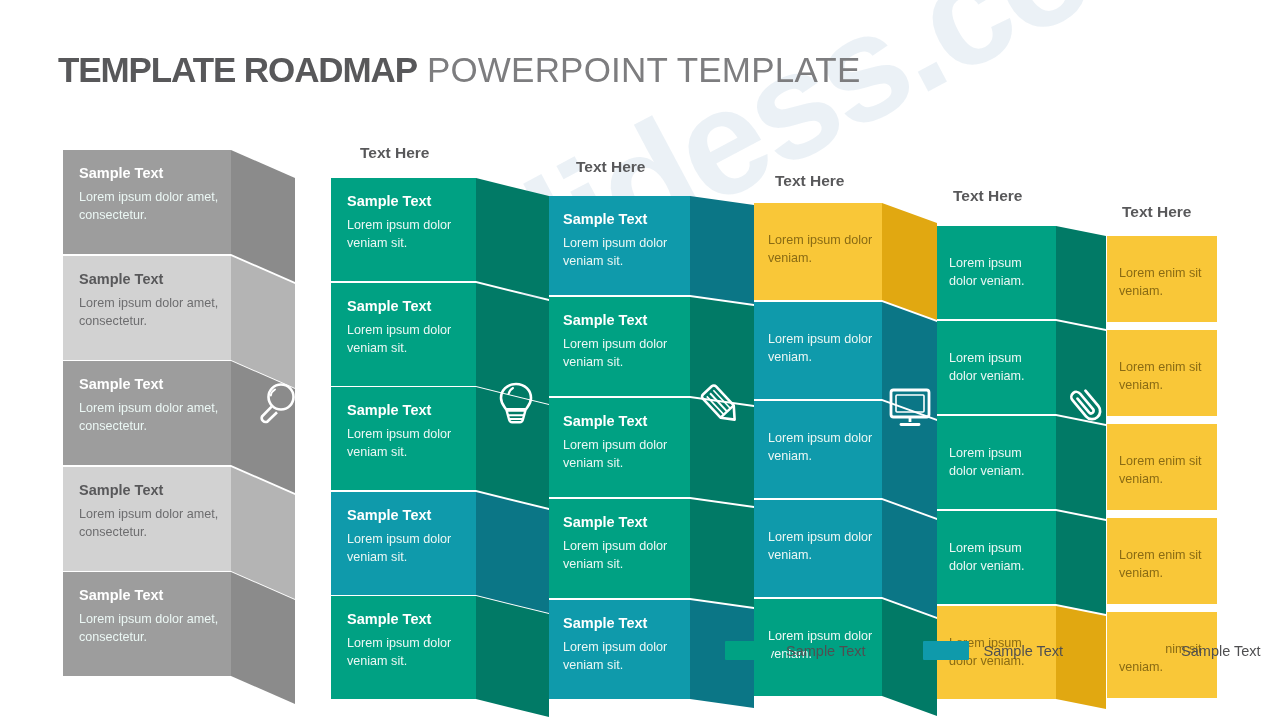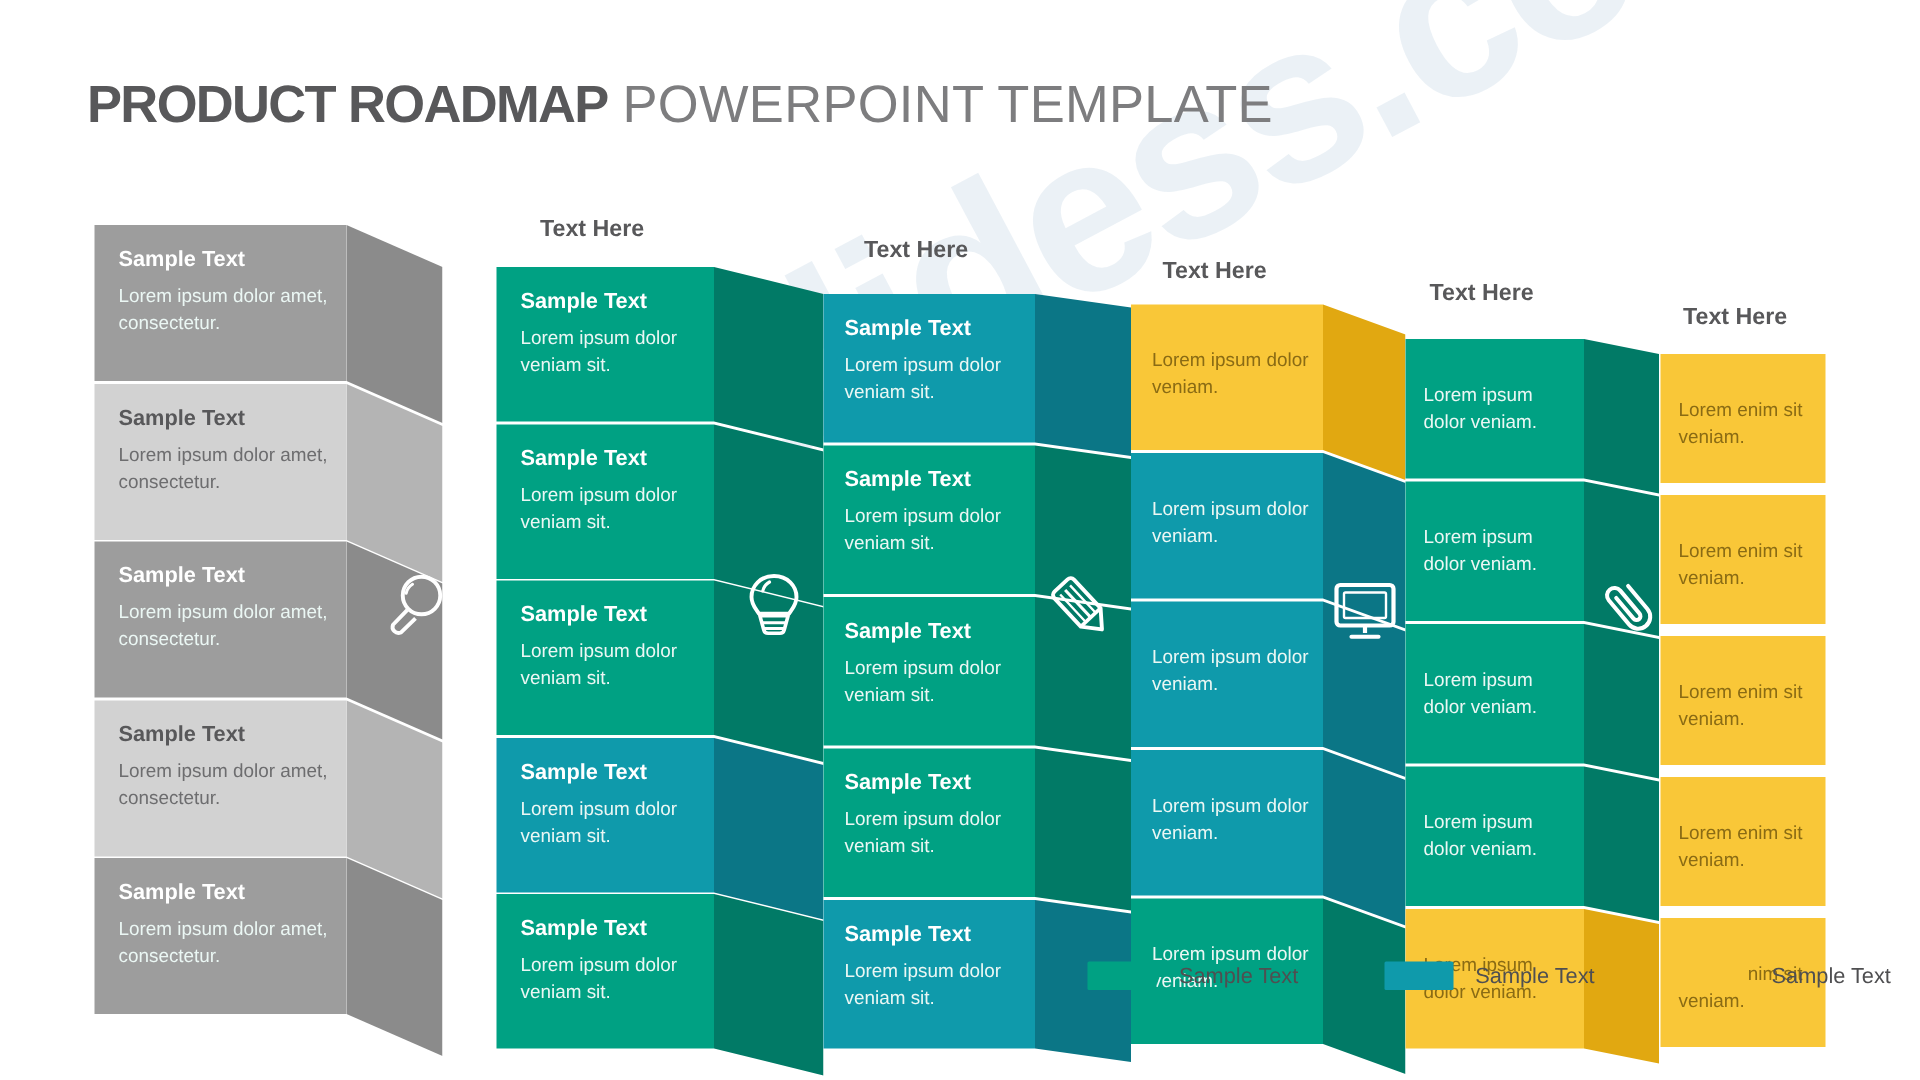--- a/index.html
+++ b/index.html
@@ -68,21 +68,21 @@
   .lg-tx{font-size:14.5px;color:#4f4f51;white-space:nowrap;}
 </style>
 </head>
 <body>
 
 <div id="slide">
 
   <div class="watermark">slidess.com</div>
 
   <div class="title">
-    <span class="strong">PRODUCT ROADMAP</span><span class="light"> POWERPOINT TEMPLATE</span>
+    <span class="strong">TEMPLATE ROADMAP</span><span class="light"> POWERPOINT TEMPLATE</span>
   </div>
 
   <div id="headers-layer">
       <div class="hdr" style="left: 360px; top: 144px;">Text Here</div>
       <div class="hdr" style="left: 576px; top: 158px;">Text Here</div>
       <div class="hdr" style="left: 775px; top: 172px;">Text Here</div>
       <div class="hdr" style="left: 953px; top: 187px;">Text Here</div>
       <div class="hdr" style="left: 1122px; top: 203px;">Text Here</div>
     </div>
   <div id="chart-layer">

